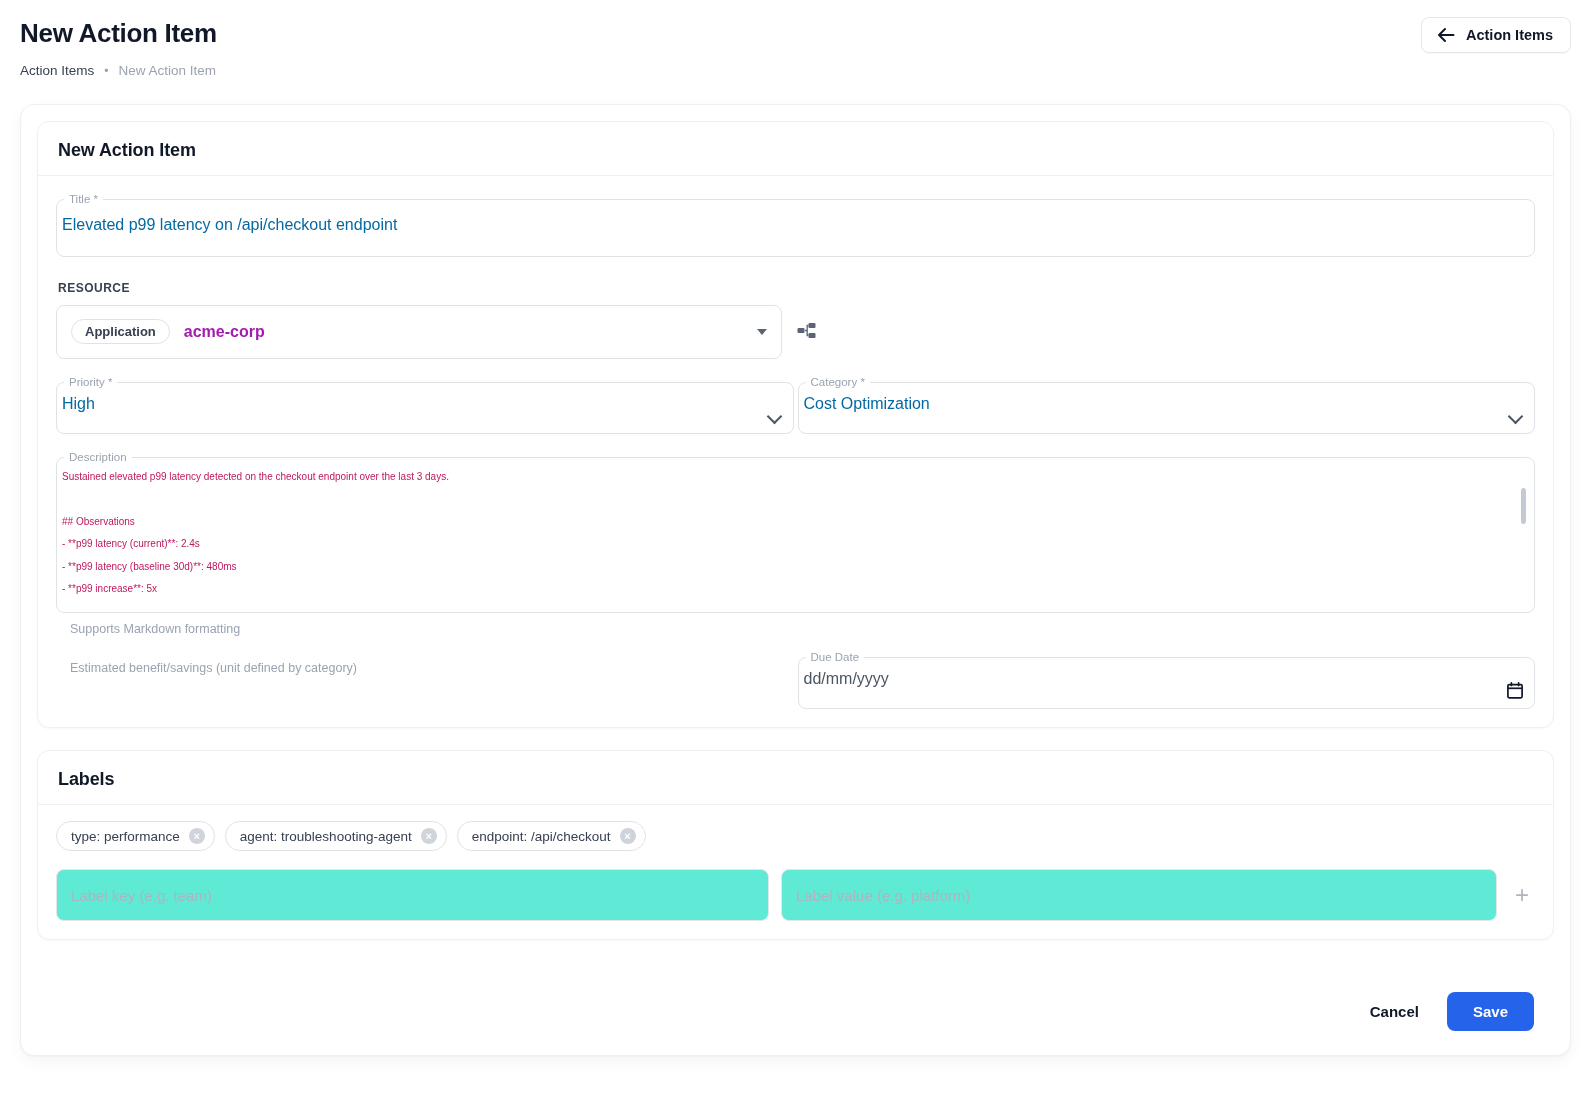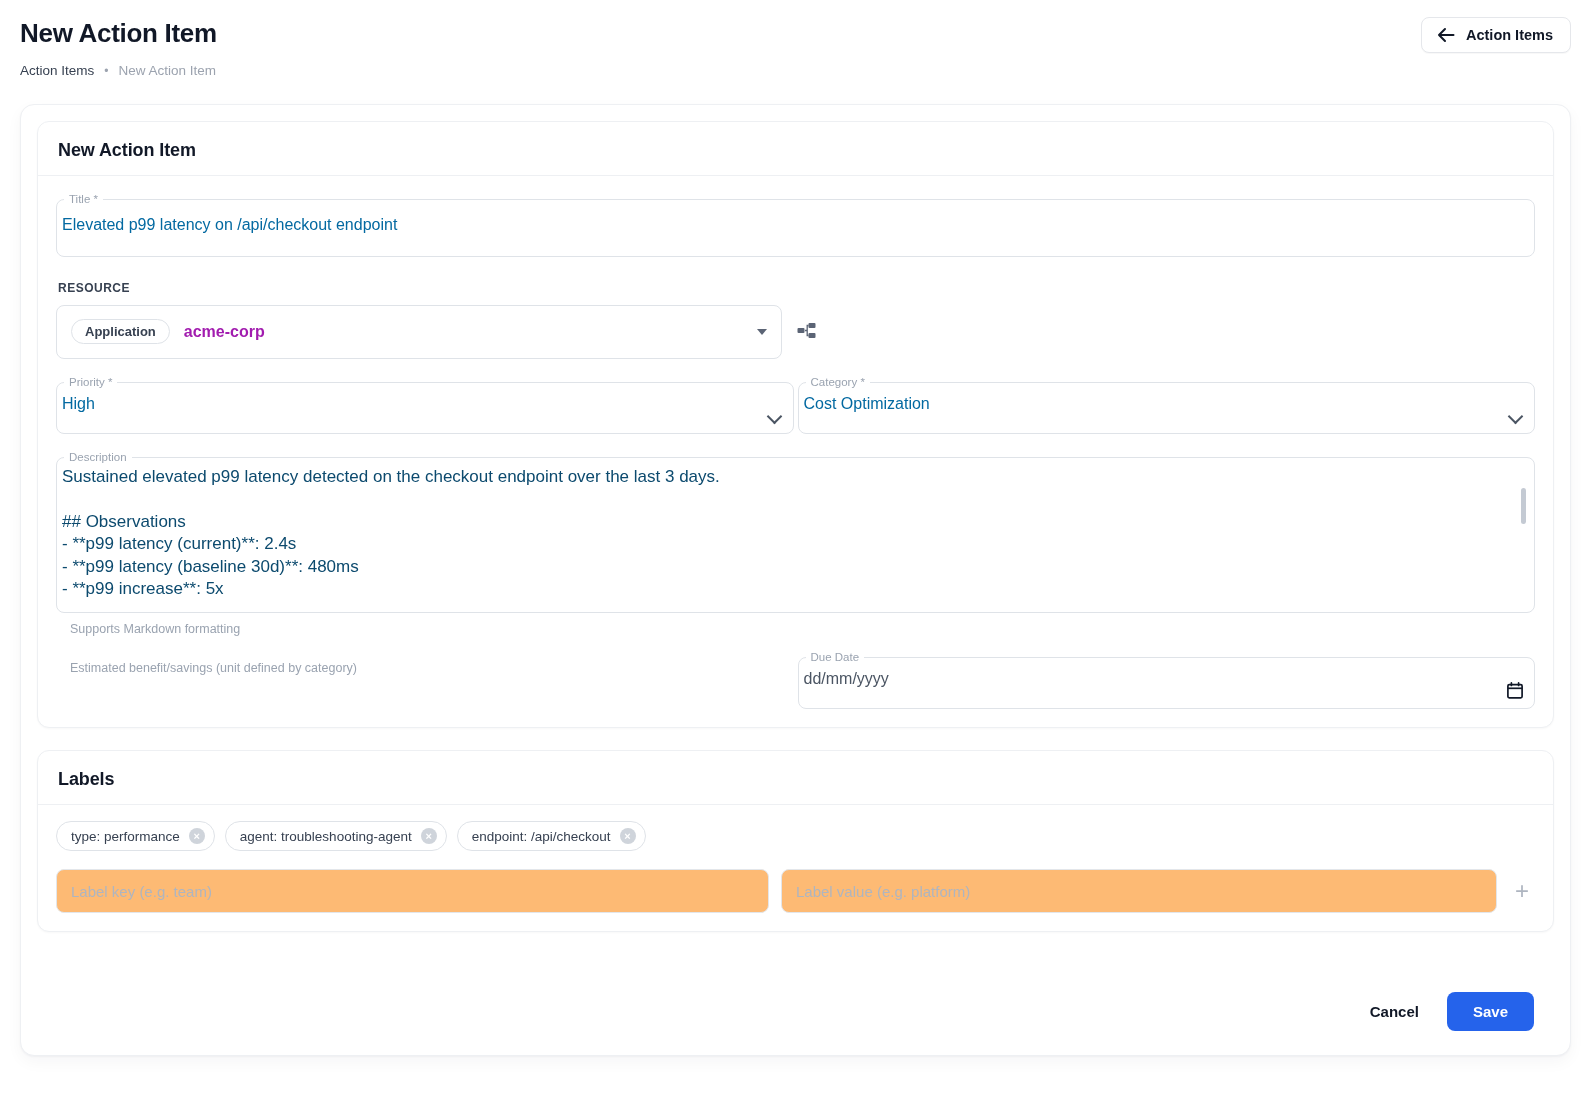--- a/index.html
+++ b/index.html
@@ -127,21 +127,21 @@
     border-right: 2px solid #4b5563; border-bottom: 2px solid #4b5563;
     transform: rotate(45deg);
     pointer-events: none;
   }
 
   
   .desc-fieldset { margin-top: 18px; }
   .desc-area {
     width: 100%; border: 0; outline: none; resize: none; background: transparent;
     font-family: "Liberation Sans", sans-serif;
-    font-size: 17px; color: #0c4a6e; line-height: 22.5px;
+    font-size: 10px; color: #be185d; line-height: 22.5px;
     height: 148px; padding: 2px 2px 0 2px;
     white-space: pre-wrap;
     overflow: hidden;
   }
   .desc-scroll {
     position: absolute; right: 8px; top: 24px;
     width: 5px; height: 36px; background: #c4cad3; border-radius: 3px;
     cursor: pointer;
   }
 
@@ -160,22 +160,22 @@
     justify-content: space-between;
   }
   .chip-x {
     width: 16px; height: 16px; border-radius: 50%;
     background: #cfd4db; color: #fff;
     display: inline-flex; align-items: center; justify-content: center;
     font-size: 11px; line-height: 1; cursor: pointer; font-weight: 700;
   }
   .label-inputs { display: flex; align-items: center; gap: 12px; }
   .lbl-input {
-    height: 44px; border: 1px solid #e3e6ea; border-radius: 8px;
-    background: #fdba74; padding: 0 14px;
+    height: 52px; border: 1px solid #e3e6ea; border-radius: 8px;
+    background: #5eead4; padding: 0 14px;
     font-family: "Liberation Sans", sans-serif; font-size: 15px; color: #111827;
     outline: none;
   }
   .lbl-input::placeholder { color: #aeb5c0; }
   .lbl-key { flex: 0 0 713px; }
   .lbl-val { flex: 1 1 auto; }
   .add-btn {
     background: none; border: 0; color: #aeb5c0; font-size: 24px;
     cursor: pointer; line-height: 1; padding: 0 6px; font-weight: 300;
   }

